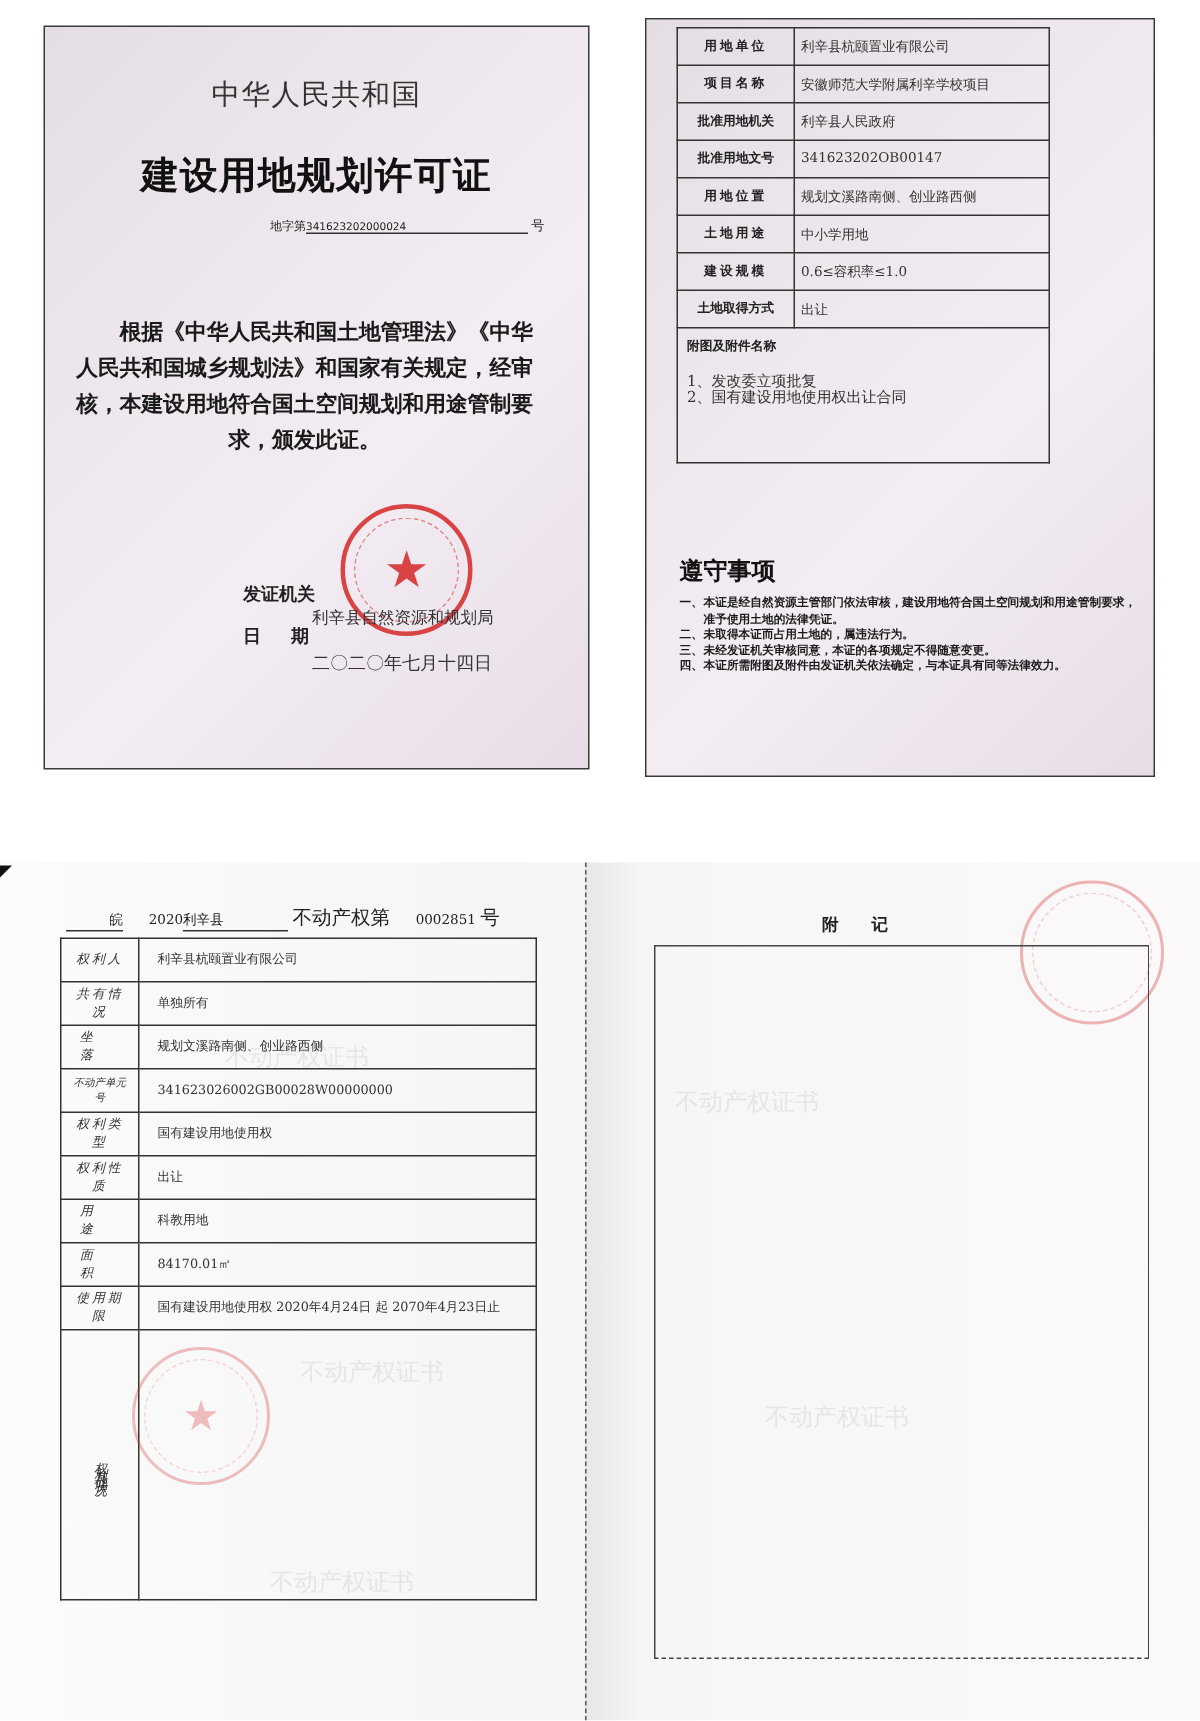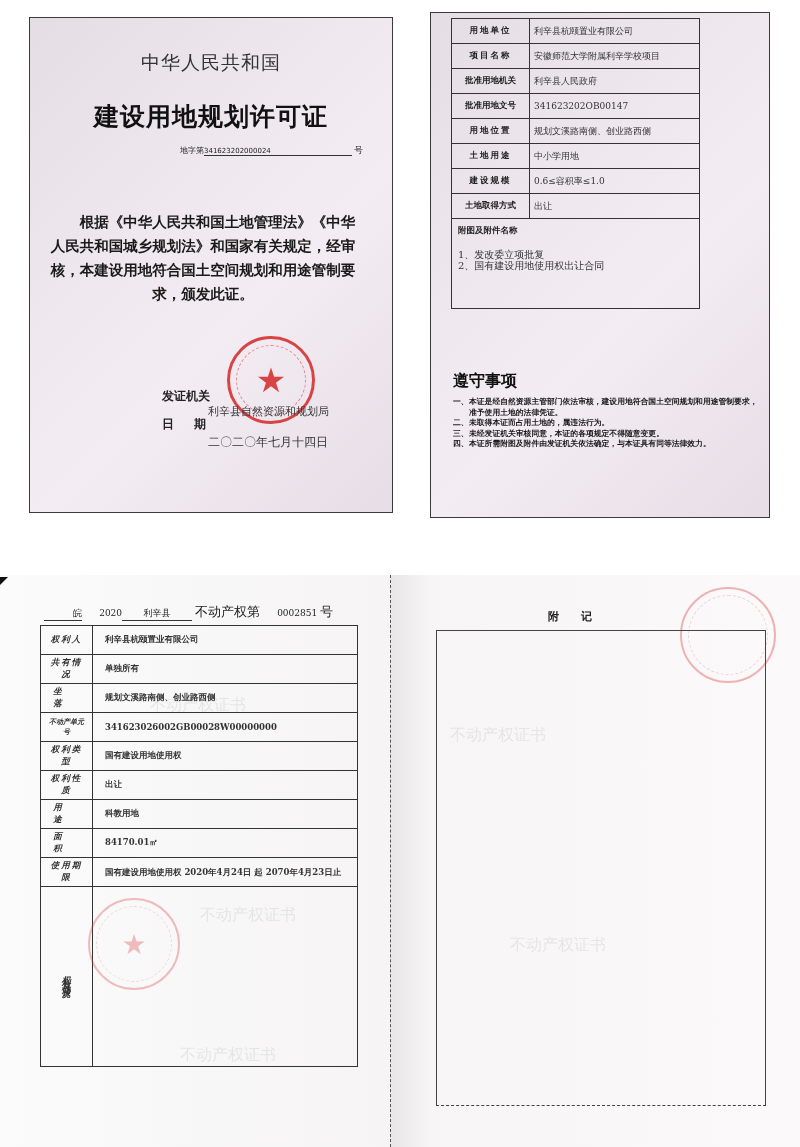--- a/index.html
+++ b/index.html
@@ -42,21 +42,21 @@
   #p2 .notice { display: flex; }
   #p2 .notice .n { flex: 0 0 16px; }
 
   
   #p3 { left: 0; top: 575px; width: 390px; height: 572px; background: linear-gradient(90deg, #fbfbfb 0%, #f6f4f5 100%); }
   #p3 .corner { position: absolute; left: 0; top: 2px; width: 0; height: 0; border-top: 8px solid #111; border-right: 8px solid transparent; }
   #p3 .header { position: absolute; top: 28px; left: 44px; font-size: 9px; color: #222; white-space: nowrap; }
   #p3 .header .u { display: inline-block; border-bottom: 1px solid #333; }
   #p3 .header .big { font-size: 13px; }
   #p3 table { position: absolute; left: 40px; top: 50px; width: 318px; border-collapse: collapse; }
-  #p3 td { border: 1px solid #333; font-size: 8.5px; height: 29px; padding: 0 6px; font-weight: bold; }
+  #p3 td { border: 1px solid #333; font-size: 8.5px; height: 29px; padding: 0 6px; }
   #p3 td.k { width: 52px; text-align: center; font-family: "DejaVu Serif", serif; font-style: italic; font-size: 8.5px; letter-spacing: 2px; color: #333; }
   #p3 td.k.small { letter-spacing: 0; font-size: 7px; }
   #p3 td.v { color: #333; padding-left: 12px; }
   #p3 td.k.vert { height: 180px; writing-mode: vertical-rl; text-orientation: upright; letter-spacing: 3px; }
   #p3 .seal { left: 88px; top: 323px; width: 92px; height: 92px; border-width: 2px; opacity: 0.3; }
   #p3 .seal .star { font-size: 28px; }
   .ghost { position: absolute; color: rgba(150,150,150,0.18); font-size: 16px; font-family: "DejaVu Sans", sans-serif; white-space: nowrap; pointer-events: none; }
 
   
   #p4 { left: 390px; top: 575px; width: 410px; height: 572px; background: linear-gradient(90deg, #e8e6e6 0%, #f7f5f6 10%, #fbf9fa 100%); }
@@ -151,21 +151,21 @@
   </div>
 </div>
 
 <div id="p3" class="page">
   <div class="corner"></div>
   <div class="ghost" style="left:150px;top:120px;">不动产权证书</div>
   <div class="ghost" style="left:200px;top:330px;">不动产权证书</div>
   <div class="ghost" style="left:180px;top:470px;">不动产权证书</div>
   <div class="header">
     <span class="u" style="width:38px;text-align:right;">皖</span>
-    &nbsp;&nbsp;&nbsp;&nbsp;&nbsp;<span>2020</span><span class="u" style="width:70px;text-align:center;">利辛县</span>
+    &nbsp;&nbsp;&nbsp;&nbsp;&nbsp;<span>2020</span><span class="u" style="width:70px;text-align:left;">利辛县</span>
     <span class="big">不动产权第</span>
     &nbsp;&nbsp;&nbsp;&nbsp;&nbsp;<span>0002851</span>
     <span class="big">号</span>
   </div>
   <table>
     <tbody>
         <tr>
           <td class="k">权利人</td>
           <td class="v">利辛县杭颐置业有限公司</td>
         </tr>

